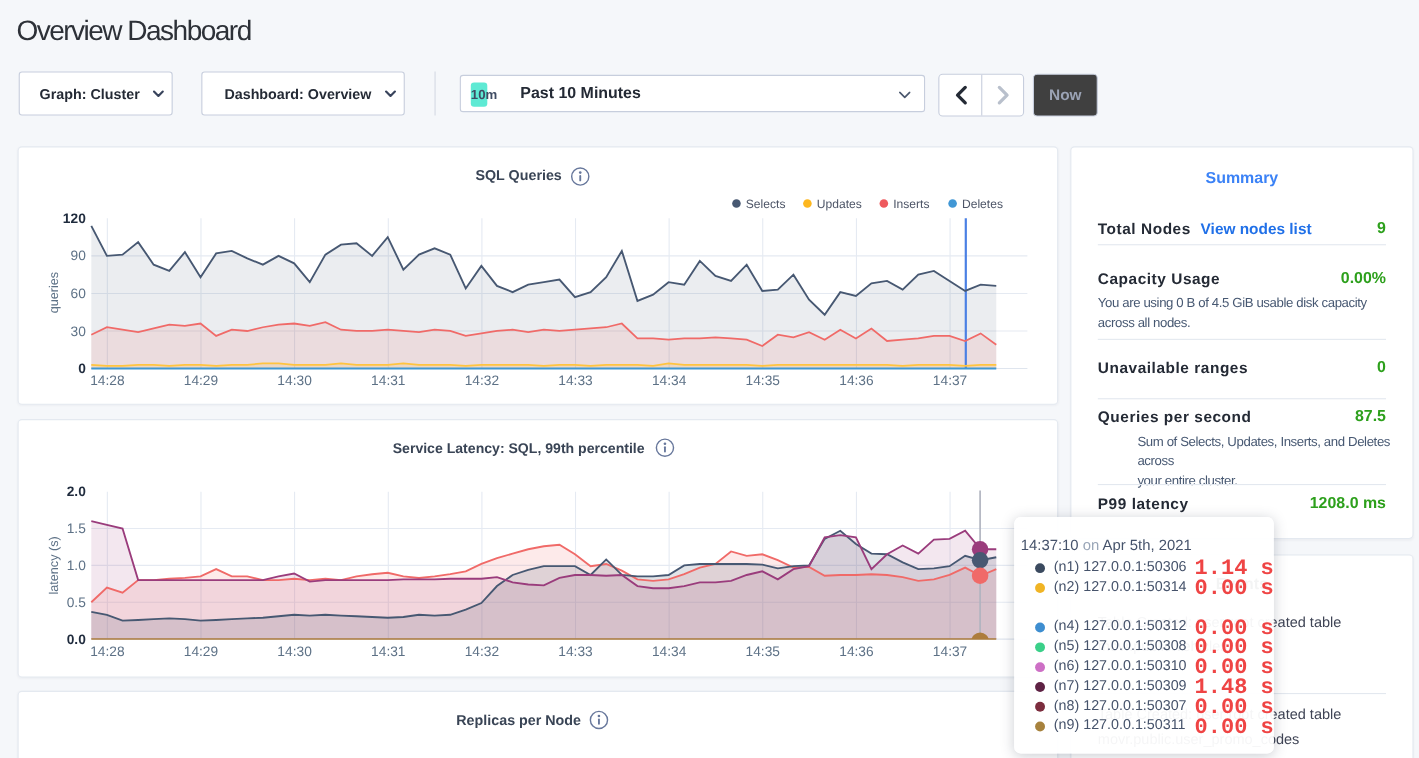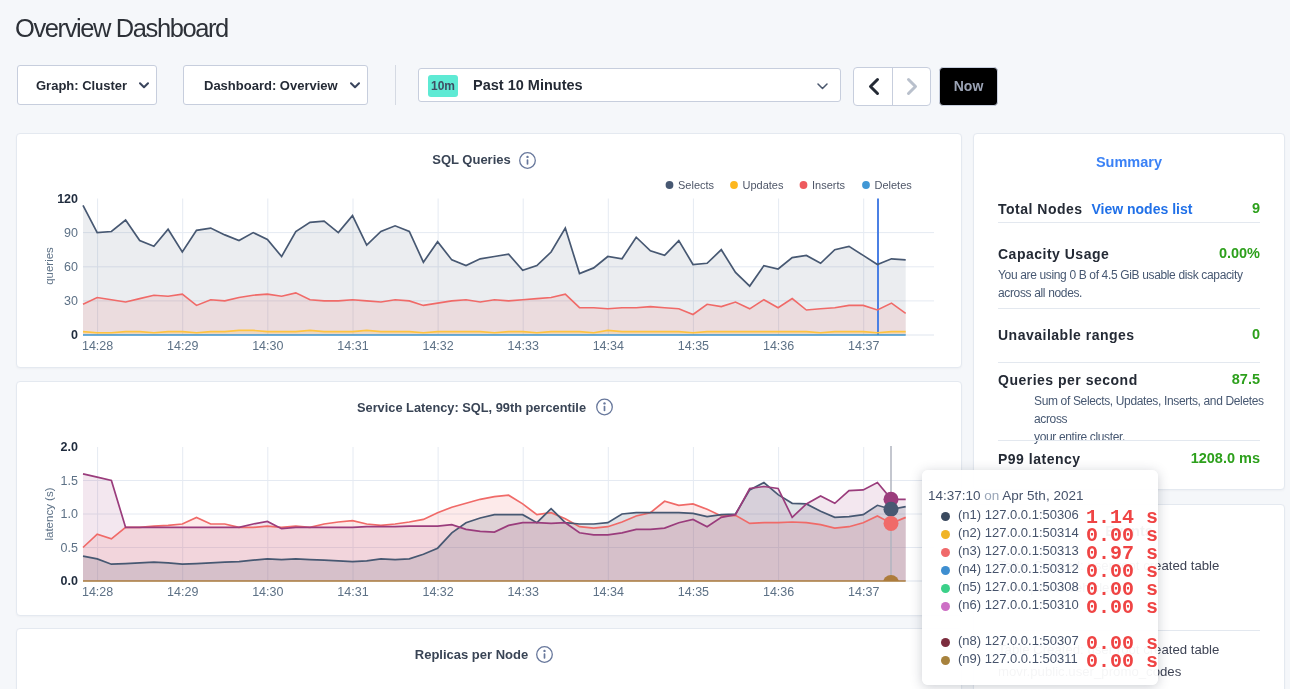--- a/index.html
+++ b/index.html
@@ -3,26 +3,26 @@
 * { margin:0; padding:0; box-sizing:border-box; }
 html,body { width:1290px; height:689px; }
 body { background:#f5f7fa; font-family:"Liberation Sans",sans-serif; position:relative; overflow:hidden; color:#242a35; }
 .abs { position:absolute; }
 .card { position:absolute; background:#fff; border:1px solid #e4e9f0; border-radius:4px; box-shadow:0 1px 2px rgba(40,50,70,0.04); }
 h1 { position:absolute; left:15px; top:14px; font-size:25.5px; font-weight:400; color:#2d3138; letter-spacing:-1.4px; }
 .dd { position:absolute; top:65px; height:40px; background:#fff; border:1px solid #c7cedd; border-radius:3px; display:flex; align-items:center; font-size:13px; font-weight:bold; color:#242a35; }
 .chev { display:inline-block; width:10px; height:7px; margin-left:12px; }
 .vline { position:absolute; left:395px; top:65px; width:1px; height:40px; background:#d5dae3; }
 .timebox { position:absolute; left:418px; top:68px; width:423px; height:34px; background:#fff; border:1px solid #c7cedd; border-radius:3px; }
-.badge10 { position:absolute; left:9px; top:6px; width:30px; height:22px; background:#5eead4; border-radius:3px; font-size:12px; font-weight:bold; color:#3f4c63; text-align:center; line-height:22px; }
+.badge10 { position:absolute; left:9px; top:6px; width:15px; height:22px; background:#5eead4; border-radius:3px; font-size:12px; font-weight:bold; color:#3f4c63; text-align:center; line-height:22px; }
 .pastlbl { position:absolute; left:54px; top:8px; font-size:14.5px; font-weight:bold; color:#242a35; }
 .tchev { position:absolute; right:12px; top:14px; width:11px; height:7px; }
 .arrows { position:absolute; left:853px; top:67px; width:78px; height:39px; background:#fff; border:1px solid #c7cedd; border-radius:4px; }
 .arrows .mid { position:absolute; left:38px; top:0; width:1px; height:37px; background:#c7cedd; }
-.nowbtn { position:absolute; left:939px; top:67px; width:59px; height:39px; background:#000000; border:1px solid #c7cedd; border-radius:4px; font-size:14px; font-weight:bold; color:#9ba3b5; text-align:center; line-height:37px; }
+.nowbtn { position:absolute; left:939px; top:67px; width:59px; height:39px; background:#404040; border:1px solid #c7cedd; border-radius:4px; font-size:14px; font-weight:bold; color:#9ba3b5; text-align:center; line-height:37px; }
 svg text { font-family:"Liberation Sans",sans-serif; }
 
 .sumtitle { position:absolute; width:100%; text-align:center; top:20px; font-size:14.5px; font-weight:bold; color:#3b82f6; }
 .srow { position:absolute; left:24px; right:24px; }
 .slabel { font-size:14px; font-weight:bold; color:#242a35; letter-spacing:0.5px; }
 .sval { position:absolute; right:0; top:0; font-size:14.5px; font-weight:bold; color:#2da01c; }
 .slink { font-size:14px; font-weight:bold; color:#2070e8; }
 .sdesc { position:absolute; left:24px; right:18px; font-size:12px; letter-spacing:-0.35px; color:#475872; line-height:18px; }
 .sdiv { position:absolute; left:24px; right:24px; height:1px; background:#e3e8ef; }
 
@@ -207,40 +207,40 @@
   <div class="ttrow" style="top:39px;">
       <span class="ttdot" style="background:#3b4a5f"></span>
       <span class="ttlbl">(n1) 127.0.0.1:50306</span>
       <span class="ttval">1.14 s</span>
     </div>
     <div class="ttrow" style="top:57px;">
       <span class="ttdot" style="background:#f0b425"></span>
       <span class="ttlbl">(n2) 127.0.0.1:50314</span>
       <span class="ttval">0.00 s</span>
     </div>
-    <div class="ttrow" style="top:75px;">
-      <span class="ttdot" style="background:#f0696a"></span>
-      <span class="ttlbl">(n3) 127.0.0.1:50313</span>
-      <span class="ttval">0.97 s</span>
-    </div>
     <div class="ttrow" style="top:93px;">
       <span class="ttdot" style="background:#3e8ed0"></span>
       <span class="ttlbl">(n4) 127.0.0.1:50312</span>
       <span class="ttval">0.00 s</span>
     </div>
     <div class="ttrow" style="top:111px;">
       <span class="ttdot" style="background:#3bd089"></span>
       <span class="ttlbl">(n5) 127.0.0.1:50308</span>
       <span class="ttval">0.00 s</span>
     </div>
     <div class="ttrow" style="top:129px;">
       <span class="ttdot" style="background:#cd6fc5"></span>
       <span class="ttlbl">(n6) 127.0.0.1:50310</span>
       <span class="ttval">0.00 s</span>
     </div>
+    <div class="ttrow" style="top:147px;">
+      <span class="ttdot" style="background:#5e2244"></span>
+      <span class="ttlbl">(n7) 127.0.0.1:50309</span>
+      <span class="ttval">1.48 s</span>
+    </div>
     <div class="ttrow" style="top:165px;">
       <span class="ttdot" style="background:#7c2d3e"></span>
       <span class="ttlbl">(n8) 127.0.0.1:50307</span>
       <span class="ttval">0.00 s</span>
     </div>
     <div class="ttrow" style="top:183px;">
       <span class="ttdot" style="background:#a7823d"></span>
       <span class="ttlbl">(n9) 127.0.0.1:50311</span>
       <span class="ttval">0.00 s</span>
     </div>

